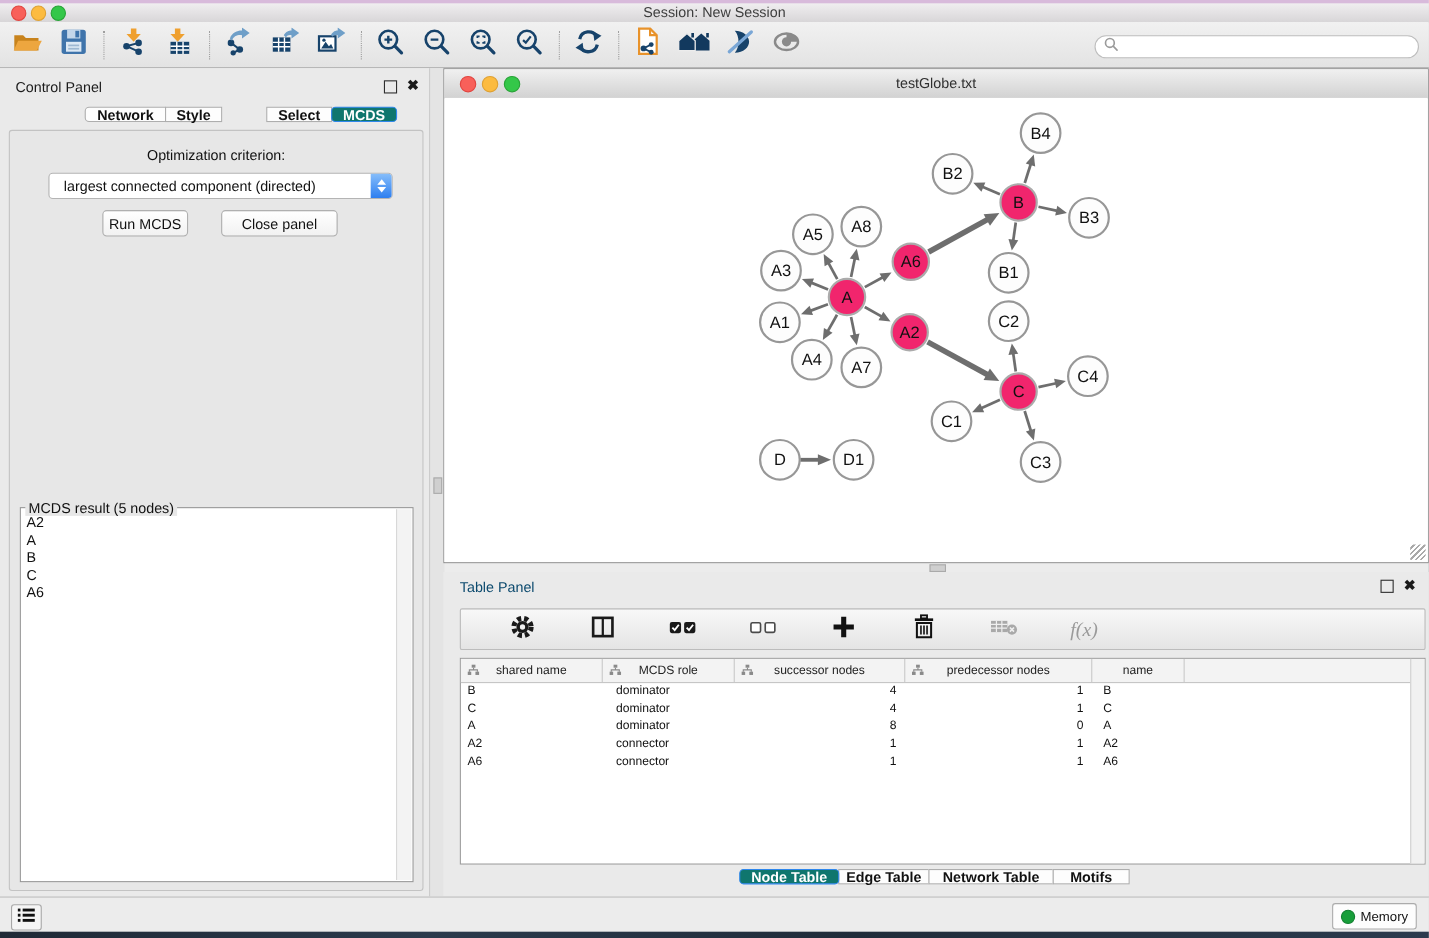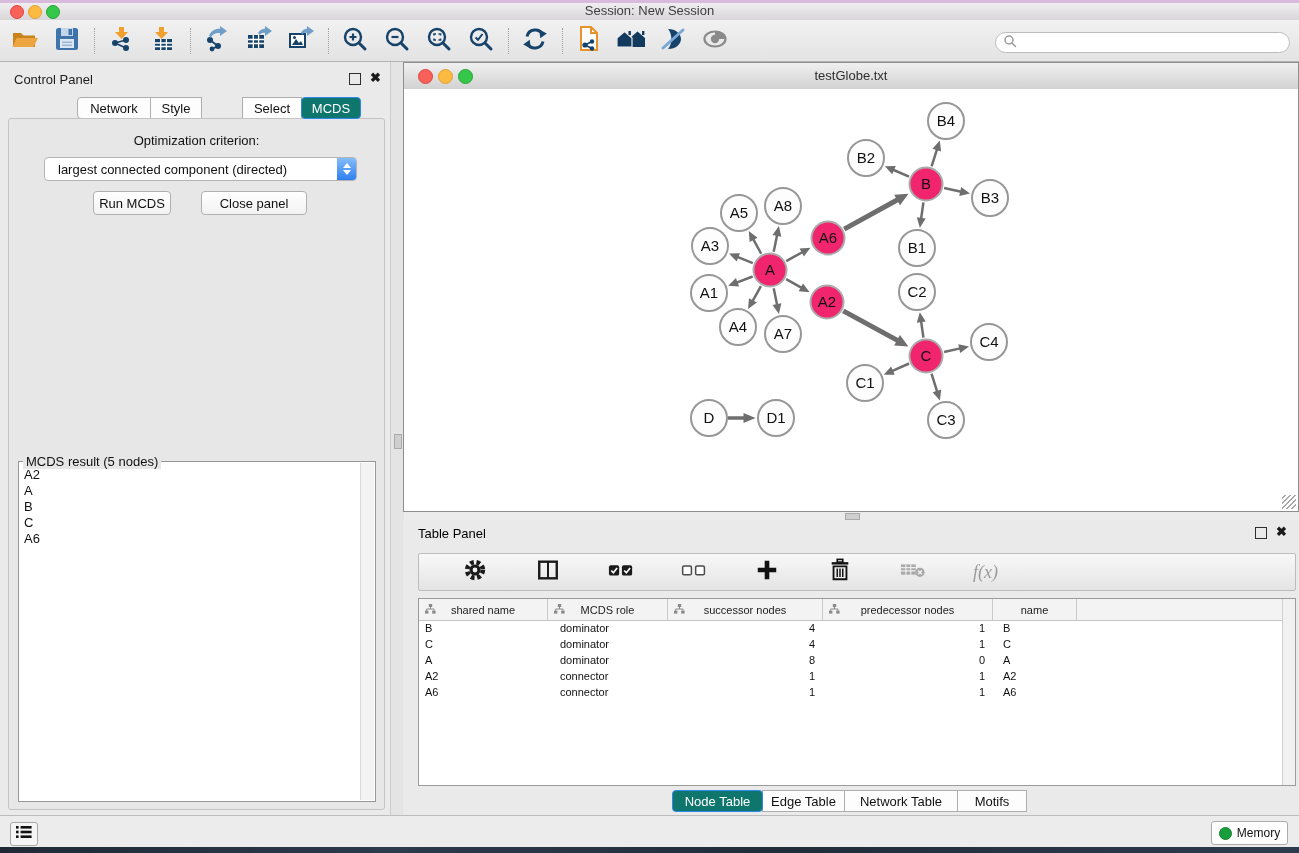--- a/index.html
+++ b/index.html
@@ -29,22 +29,22 @@
   
   .control-panel{position:absolute;left:0;top:62px;width:390px;height:753px;background:#eaeaea;}
   .v-divider{position:absolute;left:390px;top:62px;width:13px;height:753px;background:#e4e4e4;border-left:1px solid #cccccc;}
   .split-knob{position:absolute;background:#cfcfcf;border:1px solid #aaaaaa;}
 
   .cp-title{position:absolute;left:14px;top:10px;font-size:13px;color:#1c1c1c;}
   .panel-float{width:10px;height:10px;border:1.6px solid #2e2e2e;display:inline-block;background:transparent;}
   .panel-x{font-size:13px;font-weight:bold;color:#1a1a1a;line-height:10px;}
 
   .cp-tabs{position:absolute;left:77px;top:35px;height:22px;display:flex;}
-  .tab{box-sizing:border-box;height:22px;border:1px solid #aeaeae;background:#fdfdfd;color:#111;
-    font-size:13px;display:flex;align-items:center;justify-content:center;margin-left:-1px;}
+  .tab{box-sizing:border-box;height:14px;border:1px solid #aeaeae;background:#fdfdfd;color:#111;
+    font-size:13px;display:flex;align-items:center;justify-content:center;margin-left:-1px;font-weight:bold;}
   .tab.first{border-radius:4px 0 0 4px;margin-left:0;}
   .tab.sel{background:#0f766e;border-color:#2f87ec;color:#fff;border-radius:4px;z-index:2;}
 
   .cp-content{position:absolute;left:8px;top:56px;width:375px;height:690px;background:#e7e7e7;
     border:1px solid #c3c3c3;border-radius:3px;}
   .opt-label{position:absolute;left:0;right:0;top:14px;text-align:center;font-size:13px;color:#111;}
   .dropdown{position:absolute;left:35px;top:38px;width:313px;height:24px;background:#fff;border:1px solid #b4b4b4;
     border-radius:4px;box-sizing:border-box;display:flex;align-items:center;}
   .dropdown .dd-text{flex:1;font-size:13px;color:#111;padding-left:13px;white-space:nowrap;overflow:hidden;}
   .dd-stepper{width:19px;height:22px;border-radius:0 3px 3px 0;background:linear-gradient(#85bdfb,#2e7ff0);
@@ -66,21 +66,21 @@
   .nw-titlebar{position:absolute;left:0;top:0;right:0;height:26px;background:linear-gradient(#f0f0f0,#d2d2d2);
     border-bottom:1px solid #a8a8a8;}
   .nw-titlebar .tl{top:6px;width:13px;height:13px;}
   .nw-title{position:absolute;left:0;right:0;top:5px;text-align:center;font-size:13px;color:#2f2f2f;}
   .nw-canvas{position:absolute;left:0;top:26px;right:0;bottom:0;background:#fff;}
   .resize-grip{position:absolute;right:2px;bottom:2px;width:14px;height:14px;
     background:repeating-linear-gradient(135deg,transparent,transparent 2px,#a9a9a9 2px,#a9a9a9 3.5px);}
 
   
   .table-panel{position:absolute;left:403px;top:520px;width:896px;height:295px;background:#eaeaea;}
-  .tp-title{position:absolute;left:15px;top:6px;font-size:13px;color:#000000;}
+  .tp-title{position:absolute;left:15px;top:6px;font-size:13px;color:#0c4a6e;}
   .tp-toolbar{position:absolute;left:15px;top:33px;width:878px;height:38px;background:linear-gradient(#f8f8f8,#e4e4e4);
     border:1px solid #bcbcbc;border-radius:2px;display:flex;align-items:center;padding-left:4px;box-sizing:border-box;}
   .tp-btn{width:31px;height:30px;display:flex;align-items:center;justify-content:center;margin-right:6px;flex:none;margin-left:36px;}
   .fx{font-family:"Liberation Serif",serif;font-style:italic;font-size:18px;color:#9a9a9a;}
 
   .tp-table{position:absolute;left:15px;top:78px;width:878px;height:188px;background:#fff;border:1px solid #9b9b9b;box-sizing:border-box;}
   .tbl-header{position:absolute;left:0;top:0;right:12px;height:21px;background:#f3f3f3;border-bottom:1px solid #c6c6c6;display:flex;}
   .th{position:relative;box-sizing:border-box;border-right:1px solid #c9c9c9;height:21px;display:flex;align-items:center;justify-content:center;
     font-size:11px;color:#222;}
   .th .tree-ic{position:absolute;left:6px;top:5px;}

